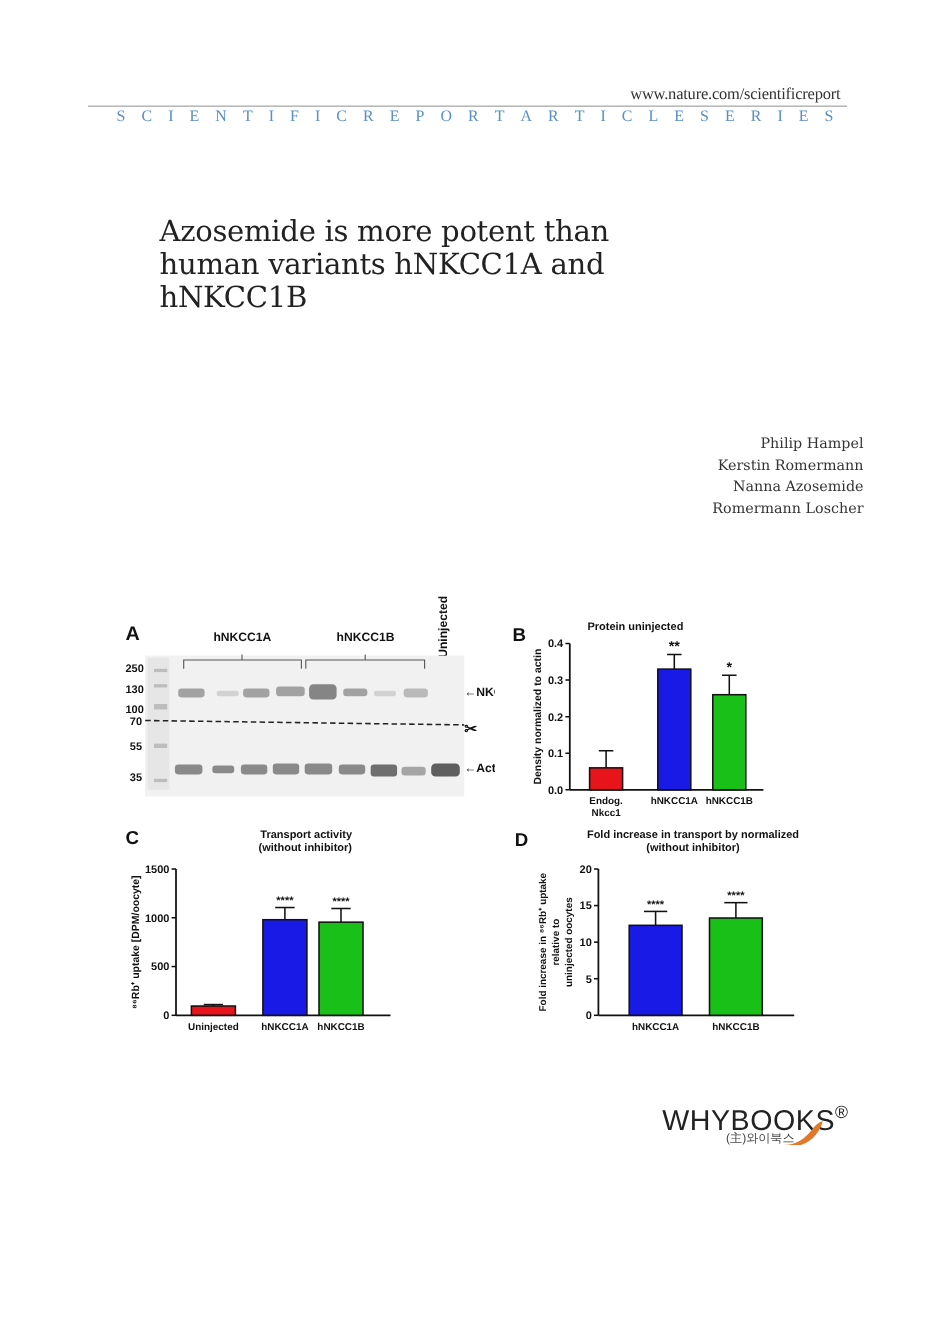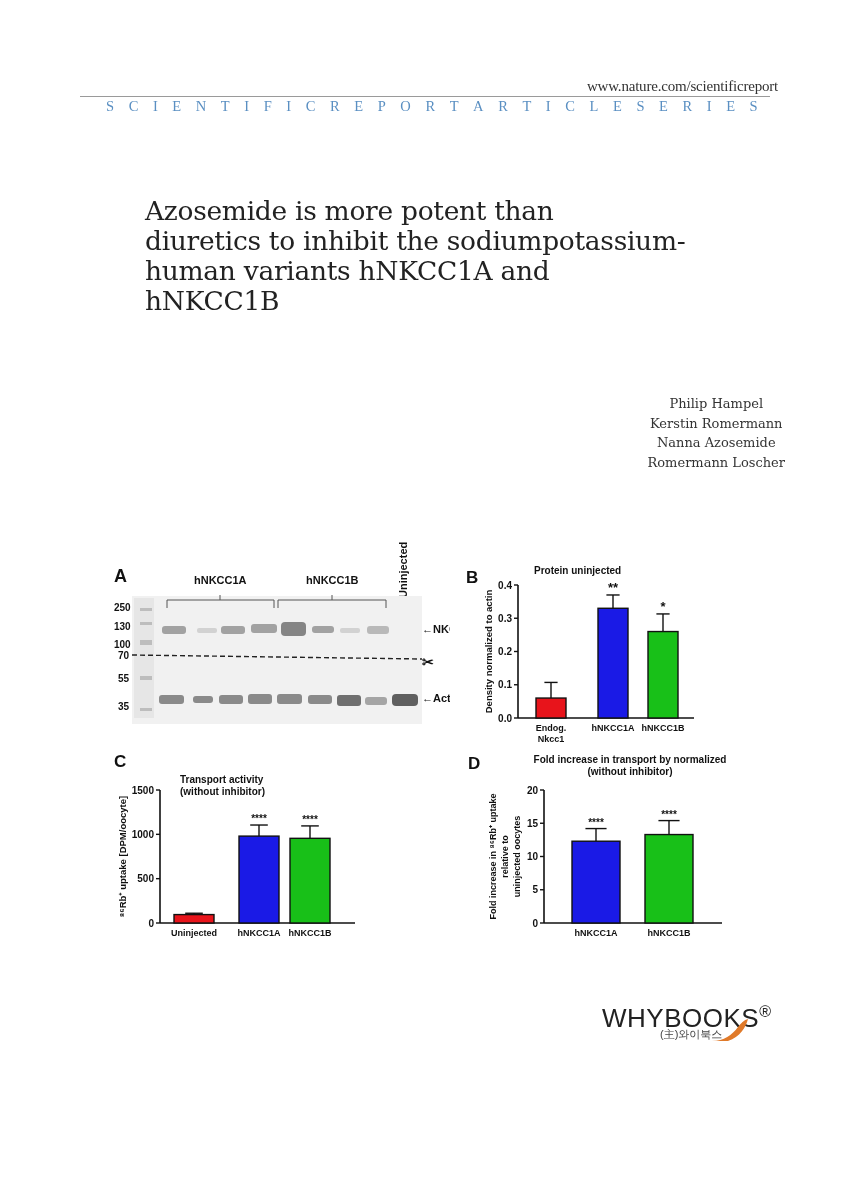--- a/index.html
+++ b/index.html
@@ -1,22 +1,22 @@
 <!DOCTYPE html>
 <html><head>
 <meta charset="utf-8">
 <style>
   html, body { margin:0; padding:0; background:#ffffff; }
   body { width:849px; height:1200px; position:relative; overflow:hidden; font-family:"DejaVu Serif", serif; color:#222; }
   .abs { position:absolute; }
-  #url { right:71px; top:78px; font-family:"Liberation Serif", serif; font-size:15px; color:#333; letter-spacing:-0.2px; }
+  #url { right:85px; top:78px; font-family:"Liberation Serif", serif; font-size:15px; color:#333; letter-spacing:-0.2px; }
   #hline { left:80px; top:96px; width:690px; height:1px; background:#9a9a9a; }
   #series { left:106px; top:98px; width:652px; display:flex; justify-content:space-between; font-family:"Liberation Serif", serif; font-size:14.5px; color:#5a8fc2; }
   #title { right:64px; top:196px; width:640px; text-align:left; font-family:"DejaVu Serif", serif; font-size:26.5px; line-height:30px; color:#222; font-weight:normal; letter-spacing:-0.3px; }
-  #authors { right:64px; top:394px; text-align:center; font-family:"DejaVu Serif", serif; font-size:13px; line-height:19.5px; color:#333; }
+  #authors { right:64px; top:394px; text-align:right; font-family:"DejaVu Serif", serif; font-size:13px; line-height:19.5px; color:#333; }
   .panel-letter { font-family:"Liberation Sans", sans-serif; font-weight:bold; font-size:17px; color:#111; }
   .fig-text { font-family:"Liberation Sans", sans-serif; font-weight:bold; color:#111; }
   svg text { font-family:"Liberation Sans", sans-serif; font-weight:bold; fill:#111; }
   #logo { left:602px; top:1003px; width:150px; height:42px; }
   #logo-text { font-family:"Liberation Sans", sans-serif; font-weight:normal; font-size:26px; color:#222; letter-spacing:0.5px; }
   #logo-sub { font-family:Liberation Sans, sans-serif; font-size:11px; color:#444; position:absolute; left:58px; top:24px; }
 </style>
 </head>
 <body>
 
@@ -49,21 +49,20 @@
     <span>S</span>
     <span>E</span>
     <span>R</span>
     <span>I</span>
     <span>E</span>
     <span>S</span>
   </div>
 
 <div id="title" class="abs">
     <div>Azosemide is more potent than</div>
-    <div>diuretics to inhibit the sodiumpotassium-</div>
     <div>human variants hNKCC1A and</div>
     <div>hNKCC1B</div>
   </div>
 
 <div id="authors" class="abs">
     <div>Philip Hampel</div>
     <div>Kerstin Romermann</div>
     <div>Nanna Azosemide</div>
     <div>Romermann Loscher</div>
   </div>
@@ -159,21 +158,21 @@
       <line x1="194.4" y1="53.92750000000001" x2="207.6" y2="53.92750000000001" stroke="#111" stroke-width="1.4"></line>
       <rect x="186" y="71.55" width="30" height="86.45" fill="#18c018" stroke="#111" stroke-width="1.4"></rect>
       <text x="201" y="50.92750000000001" font-size="13" text-anchor="middle">*</text>
       <text x="201" y="171" font-size="9" text-anchor="middle">hNKCC1B</text>
       <text x="30" y="91.5" font-size="9.5" text-anchor="middle" transform="rotate(-90 30 91.5)">Density normalized to actin</text>
     </svg>
 </div>
 
 <div class="abs" style="left:110px; top:750px; width:260px; height:200px;">
   <div class="abs panel-letter" style="left:4px; top:2px;">C</div>
-  <div class="abs fig-text" style="left:70px; top:4px; width:140px; text-align:left; font-size:10px; line-height:12px;margin-top:20px;">
+  <div class="abs fig-text" style="left:70px; top:4px; width:140px; text-align:right; font-size:10px; line-height:12px;">
     <div>Transport activity</div>
     <div>(without inhibitor)</div>
   </div>
   <svg class="abs" id="chartC" style="left:0; top:0;" width="260" height="200">
       <line x1="50" y1="40" x2="50" y2="173" stroke="#111" stroke-width="1.6"></line>
       <line x1="50" y1="173" x2="245" y2="173" stroke="#111" stroke-width="1.6"></line>
       <line x1="46" y1="173" x2="50" y2="173" stroke="#111" stroke-width="1.4"></line>
       <text x="44" y="176.5" font-size="10" text-anchor="end">0</text>
       <line x1="46" y1="128.66666666666669" x2="50" y2="128.66666666666669" stroke="#111" stroke-width="1.4"></line>
       <text x="44" y="132.16666666666669" font-size="10" text-anchor="end">500</text>

